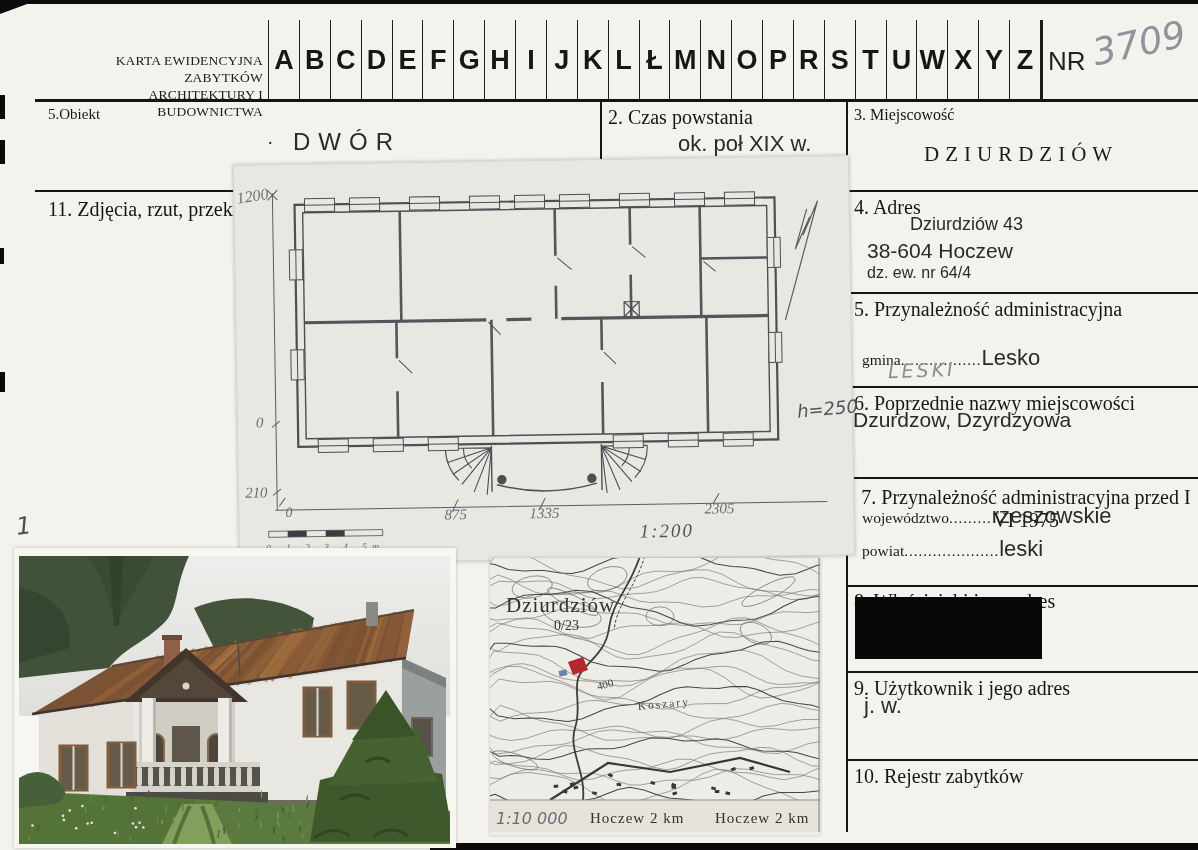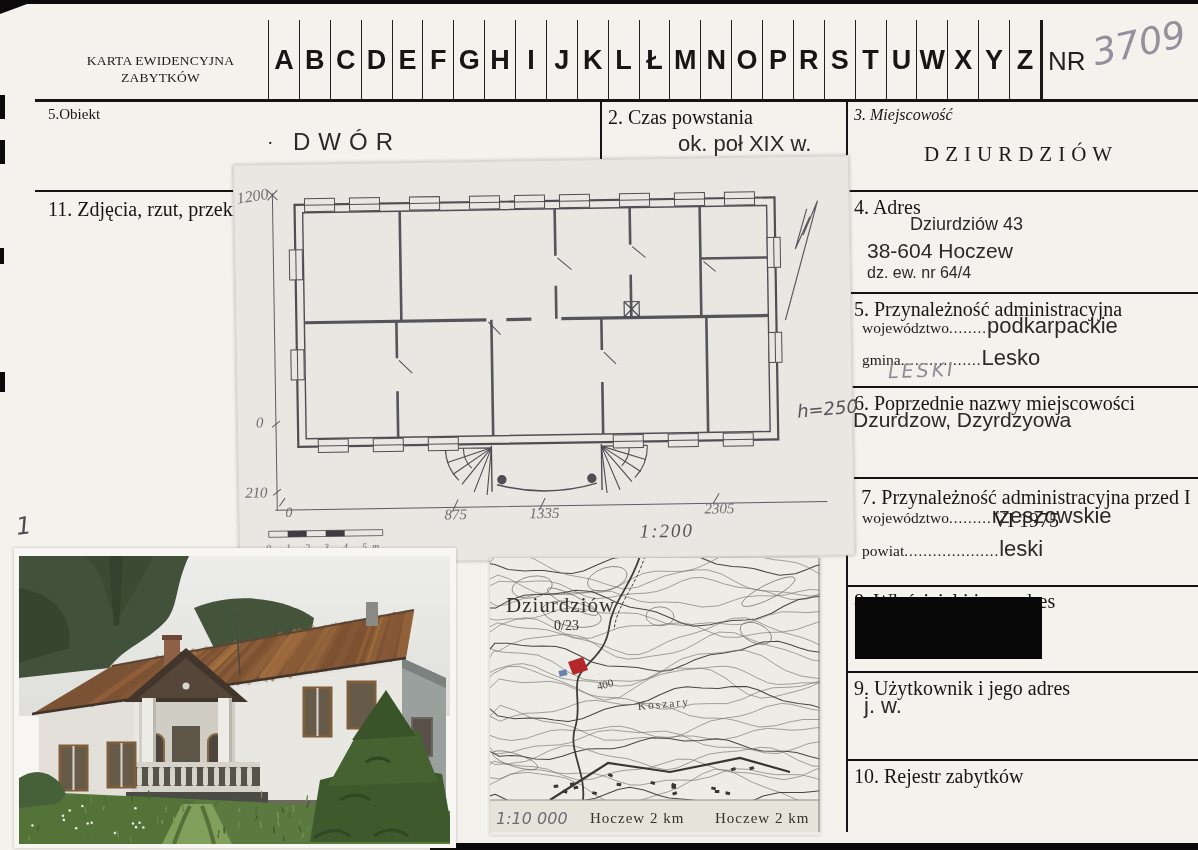--- a/index.html
+++ b/index.html
@@ -5,21 +5,21 @@
   html,body{margin:0;padding:0;background:#555;}
   #card{position:relative;width:1198px;height:850px;background:#f3f2ed;overflow:hidden;
         font-family:"Liberation Serif",serif;color:#1b1b1b;}
   .abs{position:absolute;}
   
   .artifact{background:#0b0b0b;}
   
   .hline{background:#141414;height:2px;}
   .vline{background:#141414;width:2px;}
   
-  #title{left:58px;top:52px;width:205px;text-align:center;font-size:13.5px;line-height:17px;
+  #title{left:58px;top:52px;width:205px;text-align:right;font-size:13.5px;line-height:17px;
          font-family:"Liberation Serif",serif;letter-spacing:.2px;}
   #alphabet-row{left:268px;top:20px;width:772px;height:80px;display:flex;border-right:3px solid #1a1a1a;}
   .acell{flex:1;border-left:1.6px solid #1f1f1f;display:flex;align-items:center;justify-content:center;
          font:bold 27px "Liberation Sans",sans-serif;color:#161616;}
   #nr{left:1048px;top:46px;font:26px "Liberation Sans",sans-serif;color:#222;}
   .hand{font-family:"DejaVu Sans",sans-serif;font-style:italic;color:#84838e;}
   #inv-num{left:1092px;top:22px;font-size:37px;transform:rotate(-12deg);color:#92919c;}
   
   .slabel{font-size:20px;font-family:"Liberation Serif",serif;color:#161616;}
   .sval{font-family:"Liberation Sans",sans-serif;color:#2a2a2a;}
@@ -42,20 +42,21 @@
   <div class="abs artifact" style="left:0;top:0;width:1198px;height:4px;"></div>
   <div class="abs artifact" style="left:0;top:0;width:38px;height:14px;clip-path:polygon(0 0,100% 0,0 100%);"></div>
   <div class="abs artifact" style="left:0;top:95px;width:5px;height:24px;"></div>
   <div class="abs artifact" style="left:0;top:140px;width:5px;height:24px;"></div>
   <div class="abs artifact" style="left:0;top:248px;width:4px;height:16px;"></div>
   <div class="abs artifact" style="left:0;top:372px;width:5px;height:20px;"></div>
   <div class="abs artifact" style="left:430px;top:843px;width:768px;height:7px;"></div>
 
   <div class="abs" id="title">
     <div>KARTA EWIDENCYJNA ZABYTKÓW</div>
+    <div>ARCHITEKTURY I BUDOWNICTWA</div>
   </div>
   <div class="abs" id="alphabet-row">
       <div class="acell">A</div>
       <div class="acell">B</div>
       <div class="acell">C</div>
       <div class="acell">D</div>
       <div class="acell">E</div>
       <div class="acell">F</div>
       <div class="acell">G</div>
       <div class="acell">H</div>
@@ -92,32 +93,29 @@
   <div class="abs hline" style="left:846px;top:671px;width:352px;height:2px;"></div>
   <div class="abs hline" style="left:846px;top:759px;width:352px;height:2px;"></div>
 
   <div class="abs slabel" style="left:48px;top:106px;font-size:15px;">5.Obiekt</div>
   <div class="abs" style="left:268px;top:128px;font-size:18px;">.</div>
   <div class="abs sval" style="left:293px;top:128px;font-size:24px;letter-spacing:8px;text-align:center;">DWÓR</div>
 
   <div class="abs slabel" style="left:608px;top:106px;">2. Czas powstania</div>
   <div class="abs sval" style="left:678px;top:131px;font-size:22px;">ok. poł XIX w.</div>
 
-  <div class="abs slabel" style="left:854px;top:106px;font-size:16px;font-style:italic;">3. Miejscowość</div>
+  <div class="abs slabel" style="left:854px;top:106px;font-size:16px;">3. Miejscowość</div>
   <div class="abs" style="left:924px;top:142px;font-size:21px;letter-spacing:6px;font-family:'Liberation Serif',serif;">DZIURDZIÓW</div>
 
   <div class="abs slabel" style="left:854px;top:196px;">4. Adres</div>
   <div class="abs sval" style="left:910px;top:214px;font-size:18px;">Dziurdziów 43</div>
   <div class="abs sval" style="left:867px;top:239px;font-size:21px;">38-604 Hoczew</div>
   <div class="abs sval" style="left:867px;top:264px;font-size:16px;">dz. ew. nr 64/4</div>
 
   <div class="abs slabel" style="left:854px;top:298px;">5. Przynależność administracyjna</div>
-  <div class="abs leader" style="left:862px;top:313px;">
-    <span>województwo</span><span class="dots">........</span><span class="sval">podkarpackie</span>
-  </div>
   <div class="abs leader" style="left:862px;top:345px;">
     <span>gmina</span><span class="dots">.................</span><span class="sval">Lesko</span>
   </div>
   <div class="abs hand" style="left:888px;top:359px;font-size:19px;letter-spacing:3px;transform:rotate(-2deg);color:#8d8c97;">LESKI</div>
 
   <div class="abs slabel" style="left:854px;top:392px;">6. Poprzednie nazwy miejscowości</div>
   <div class="abs sval" style="left:853px;top:408px;font-size:21px;">Dzurdzow, Dzyrdzyowa</div>
 
   <div class="abs slabel" style="left:854px;top:486px;text-align:center;">7. Przynależność administracyjna przed I VI 1975</div>
   <div class="abs leader" style="left:862px;top:536px;">

